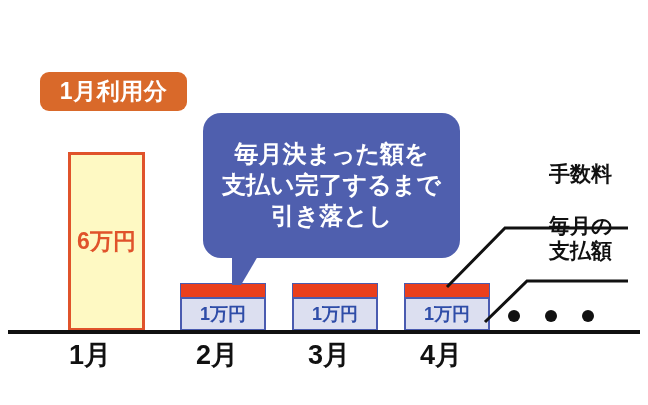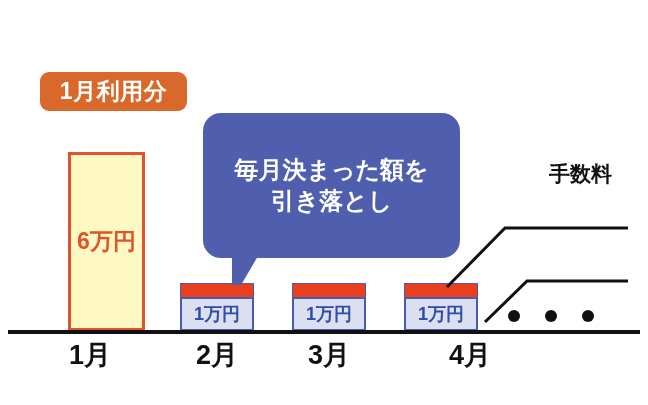--- a/index.html
+++ b/index.html
@@ -71,20 +71,21 @@
     line-height: 1;
     white-space: nowrap;
   }
 
   
   .bar-small {
     position: absolute;
     top: 283px;
     width: 74px;
     height: 48px;
+    padding-left: 12px;
   }
   .bar-fee {
     position: absolute;
     left: 0;
     top: 0;
     width: 100%;
     height: 14px;
     background: #ea3f1d;
     box-sizing: border-box;
     border: 1px solid #4a5bb0;
@@ -248,32 +249,37 @@
     <span class="dot"></span>
     <span class="dot"></span>
     <span class="dot"></span>
   </div>
 
   <div class="axis"></div>
 
   <div class="month-label" style="left:40px;">1月</div>
   <div class="month-label" style="left:167px;">2月</div>
   <div class="month-label" style="left:279px;">3月</div>
-  <div class="month-label" style="left:391px;text-align:right;">4月</div>
+  <div class="month-label" style="left:391px;">4月</div>
 
   <svg class="leaders" viewBox="0 0 648 405" xmlns="http://www.w3.org/2000/svg">
     <polyline points="447,287 505,228 628,228" fill="none" stroke="#111111" stroke-width="3"></polyline>
     <polyline points="447,287 505,228 628,228" fill="none" stroke="#111111" stroke-width="0"></polyline>
     <polyline points="485,322 527,281 628,281" fill="none" stroke="#111111" stroke-width="3"></polyline>
   </svg>
 
   <div class="callout callout-fee">手数料</div>
 
+  <div class="callout callout-monthly">
+    <span>毎月の</span>
+    <span>支払額</span>
+  </div>
 
   <div class="bubble-tail"></div>
   <div class="bubble">
     <div class="bubble-text">
       <span>毎月決まった額を</span>
+      <span>支払い完了するまで</span>
       <span>引き落とし</span>
     </div>
   </div>
 
 </div>
 
 </body></html>

